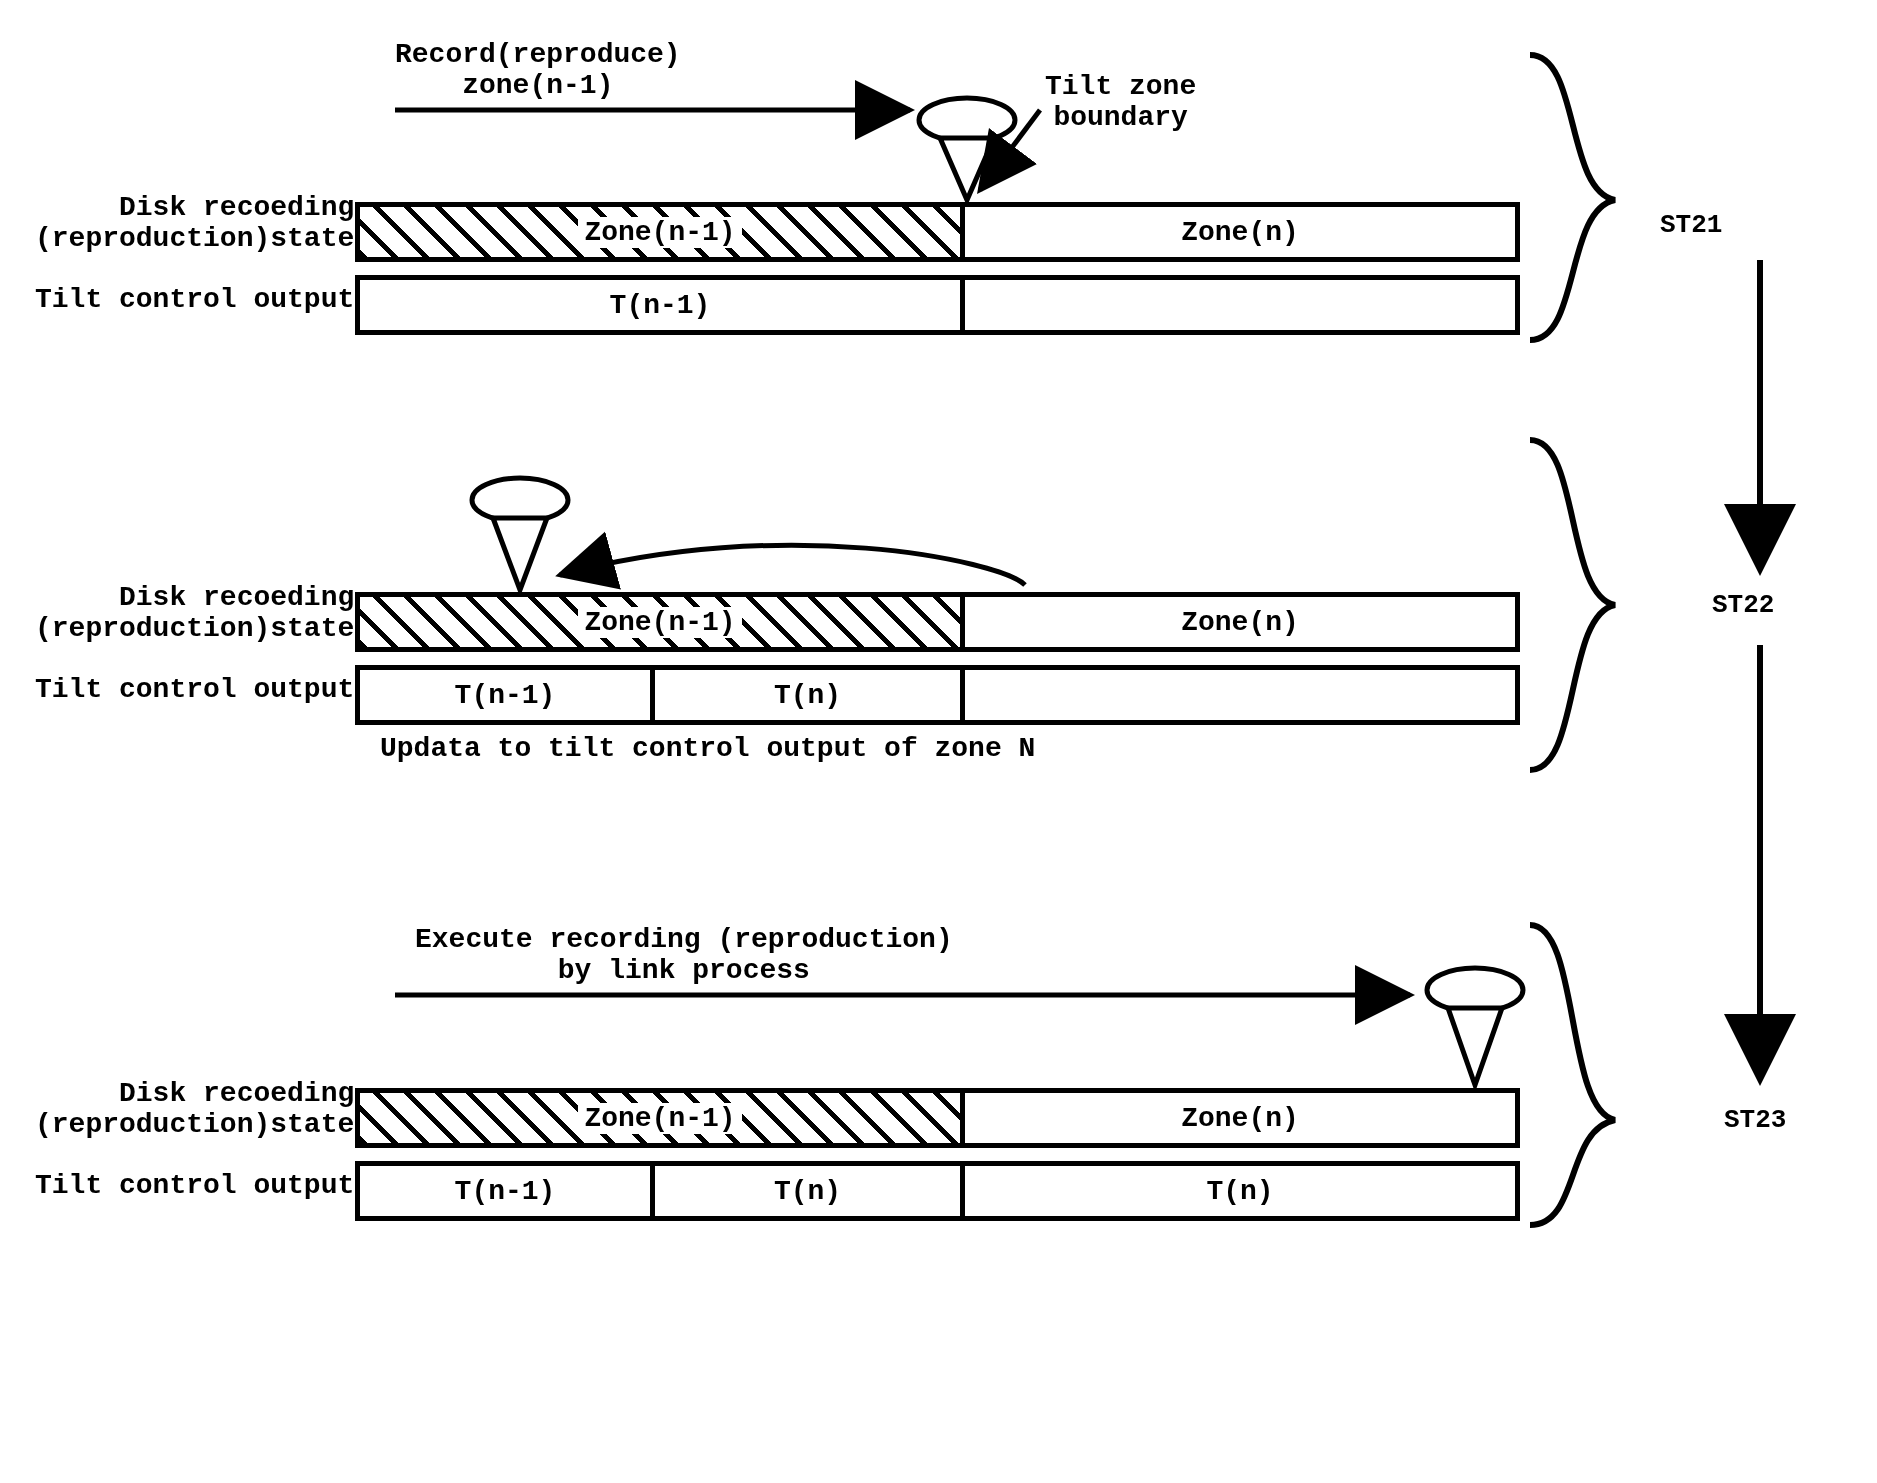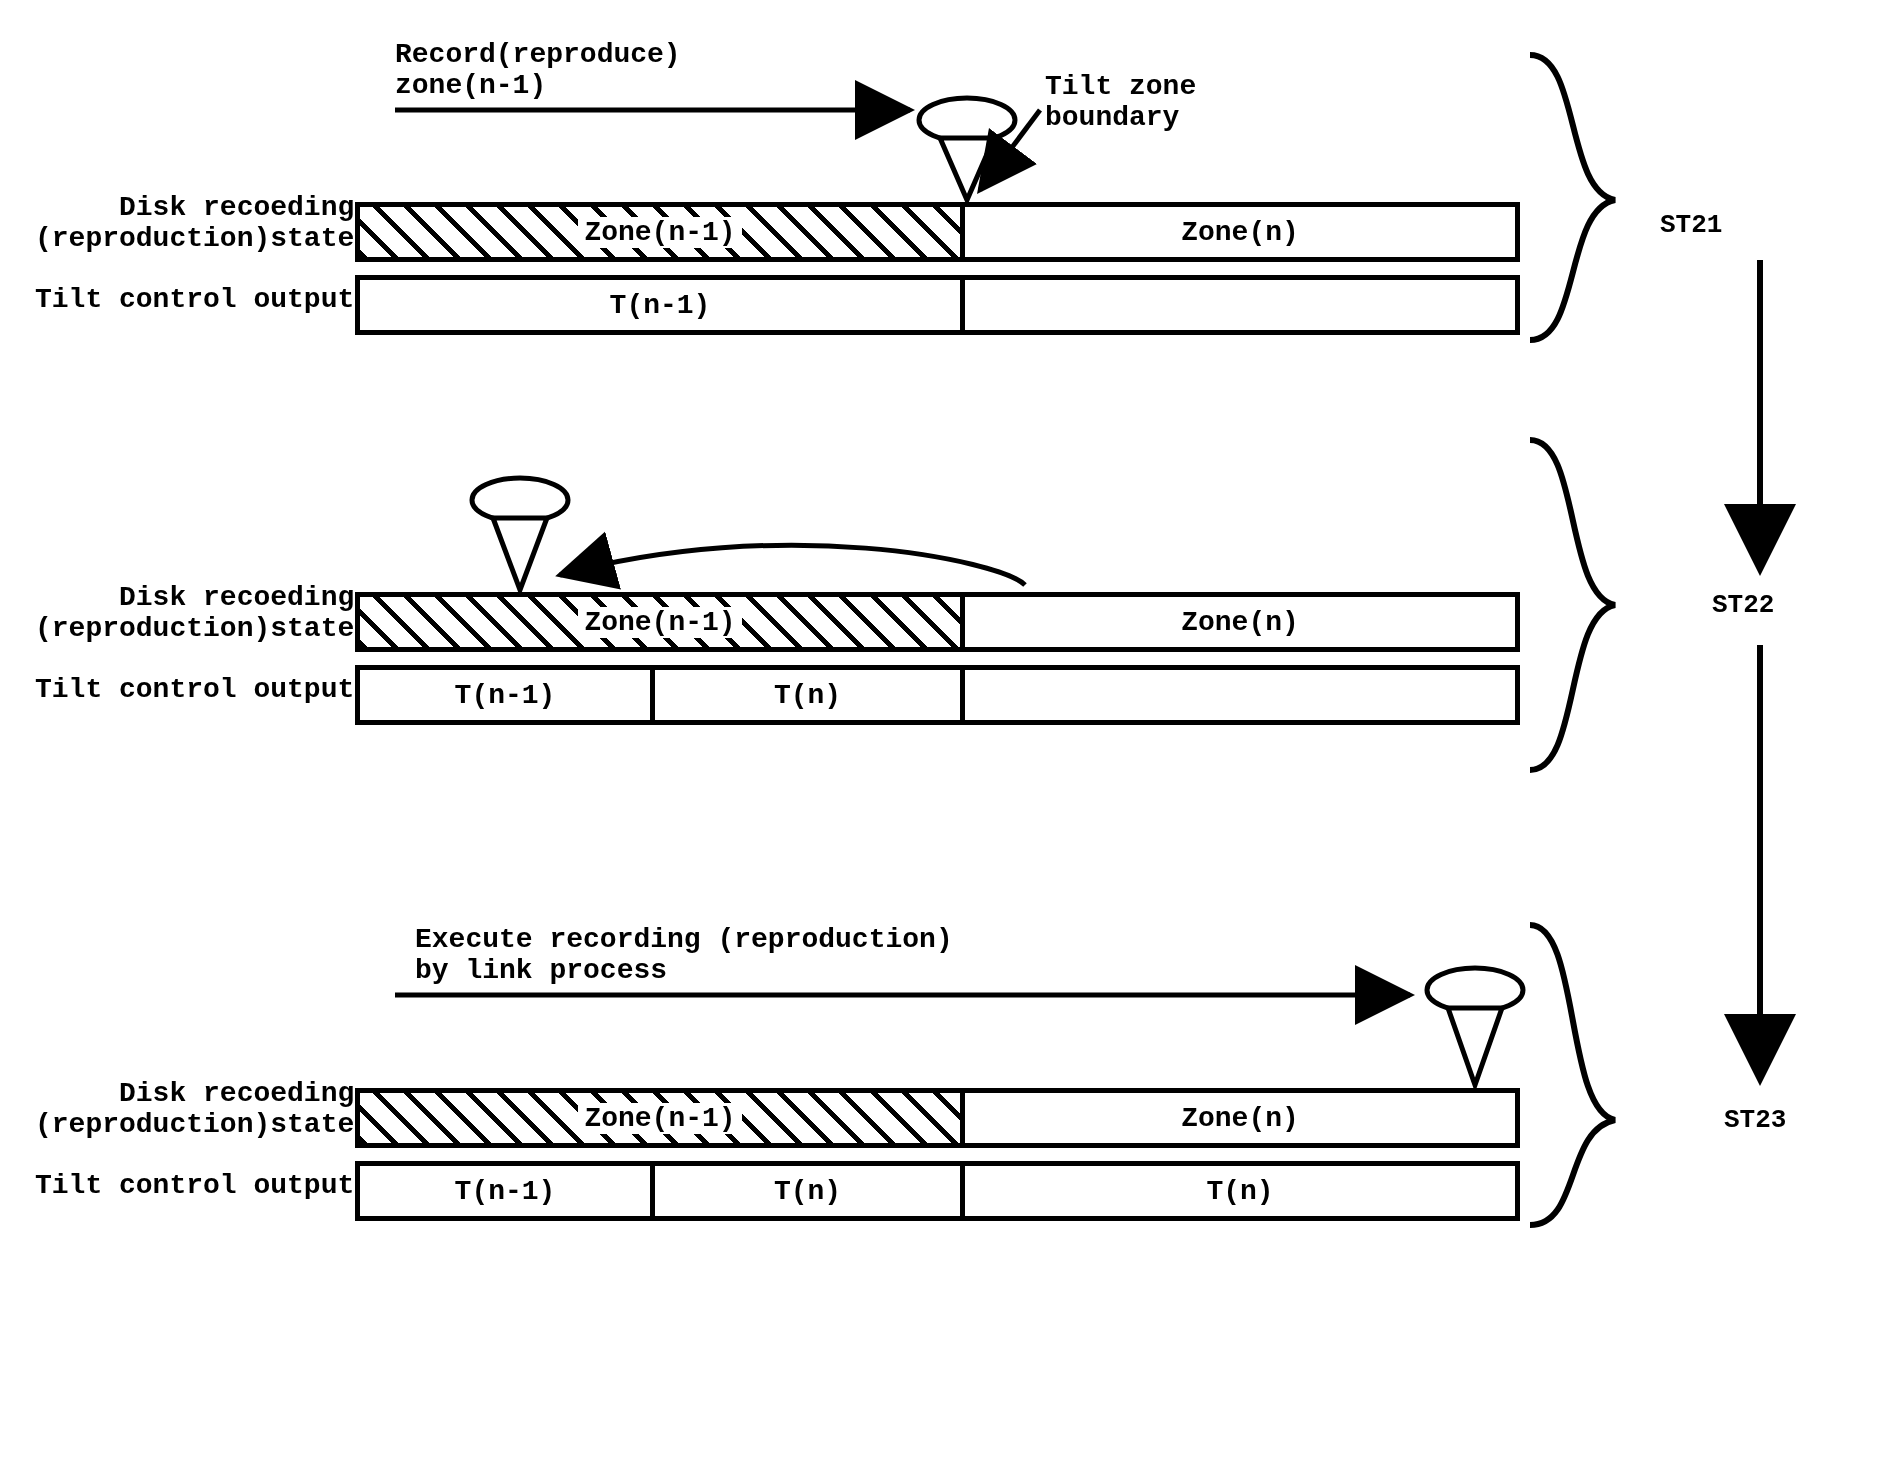--- a/index.html
+++ b/index.html
@@ -9,21 +9,21 @@
     font-family: "Courier New", monospace;
     font-weight: bold;
     font-size: 28px;
     color: #000;
   }
   .stage {
     position: relative;
     width: 1820px;
     height: 1420px;
   }
-  .abs { position: absolute; }
+  .abs { position: absolute; text-align: center; }
   .box {
     border: 5px solid #000;
     box-sizing: border-box;
     display: flex;
     align-items: center;
     justify-content: center;
     background: #fff;
   }
   .hatch {
     background-image: repeating-linear-gradient(45deg, #000 0 5px, #fff 5px 22px);
@@ -83,20 +83,21 @@
   </div>
 
   <div class="abs box" style="left:335px; top:635px; width:300px; height:60px;">
     <span>T(n-1)</span>
   </div>
   <div class="abs box" style="left:630px; top:635px; width:315px; height:60px;">
     <span>T(n)</span>
   </div>
   <div class="abs box" style="left:940px; top:635px; width:560px; height:60px;"></div>
 
+  <div class="abs label" style="left:360px; top:703px;">Updata to tilt control output of zone N</div>
 
   <div class="abs stlabel" style="left:1692px; top:560px;">ST22</div>
 
   <div class="abs label" style="left:395px; top:895px; white-space:pre; line-height:1.1;">Execute recording (reproduction)
 by link process</div>
 
   <div class="abs row-label" style="left:15px; top:1049px; white-space:pre;">Disk recoeding
 (reproduction)state</div>
   <div class="abs row-label" style="left:15px; top:1141px;">Tilt control output</div>
 

